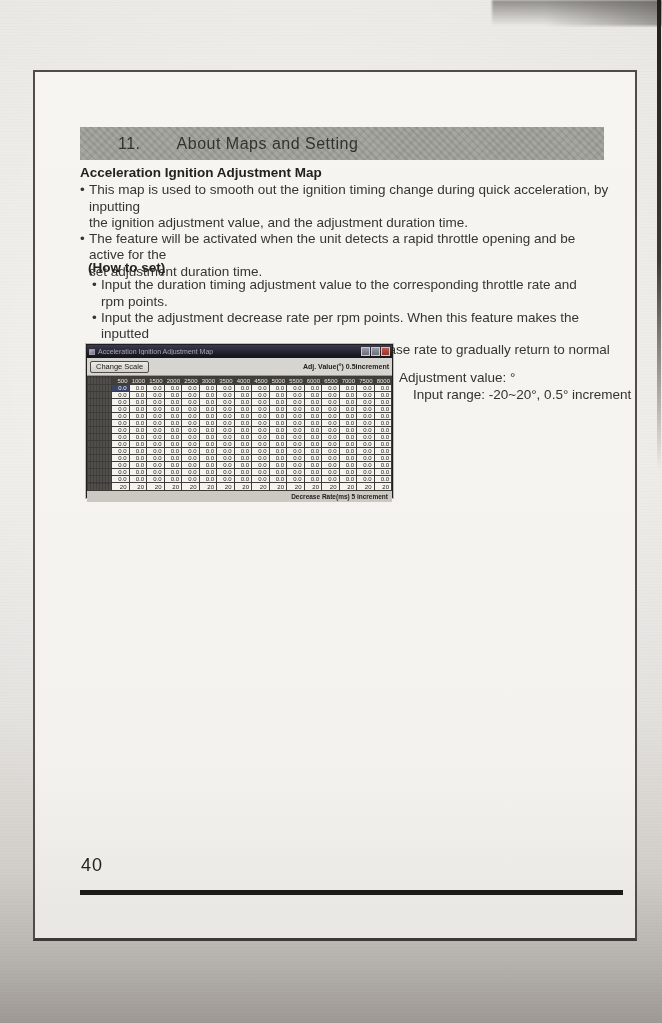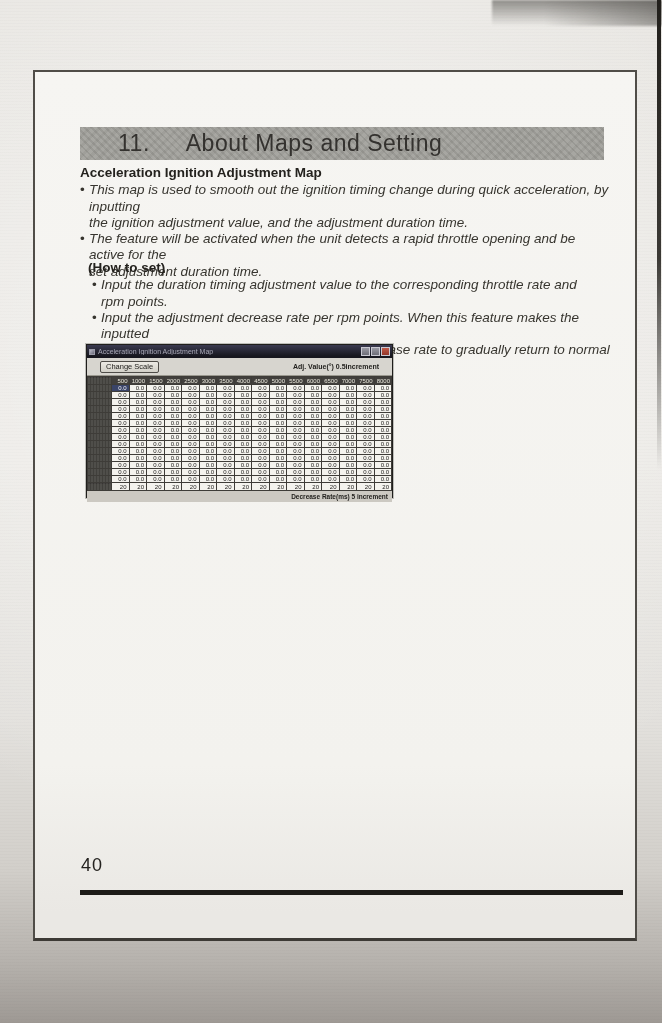--- a/index.html
+++ b/index.html
@@ -22,51 +22,51 @@
     background:linear-gradient(180deg,#f6f5f2 0%,#f3f2ee 80%,#eae8e4 97%);
   }
   
   .section-bar{
     position:absolute;left:45px;top:55px;width:524px;height:33px;
     display:flex;align-items:center;
     background-color:#a3a29e;
     background-image:
       repeating-linear-gradient(45deg, rgba(120,120,114,.28) 0 2px, rgba(168,168,162,.22) 2px 5px),
       repeating-linear-gradient(-45deg, rgba(138,138,132,.25) 0 3px, rgba(182,182,176,.2) 3px 7px);
-    color:#34322f;font-size:23px;letter-spacing:.5px;
+    color:#34322f;font-size:16px;letter-spacing:.5px;
   }
   .sec-num{margin-left:38px;font-weight:500;}
   .sec-title{margin-left:36px;font-weight:500;text-align:right;}
   
   .article{position:absolute;left:45px;top:93px;width:532px;color:#37352f;
     font-size:13.5px;line-height:16.3px;}
   .article-heading{font-weight:bold;color:#24221e;margin-bottom:1px;}
   .bullet{display:flex;}
   .marker{width:9px;flex:none;}
-  .btext{white-space:pre-line;flex:1;font-style:italic;}
+  .btext{white-space:pre-line;flex:1;}
   .howto{position:absolute;left:53px;top:188px;width:522px;color:#37352f;
     font-size:13.5px;line-height:16.3px;}
   .howto-heading{font-weight:bold;color:#24221e;margin-bottom:1px;}
   .howto .bullet{margin-left:4px;}
   
   .app-window{
     position:absolute;left:51px;top:272px;width:307px;height:154px;box-sizing:border-box;
     border:1px solid #1f1e1c;background:#d6d4ce;box-shadow:0 0 0 1px rgba(90,88,84,.35);
     filter:blur(.2px);
   }
   .titlebar{height:13px;display:flex;align-items:center;padding:0 2px;
     background:linear-gradient(180deg,#3a3a50 0%,#17171f 85%);}
   .app-icon{width:6px;height:6px;flex:none;margin-right:3px;
     background:linear-gradient(135deg,#b8b8c6,#6a6a7a);border:1px solid #9a9aa8;box-sizing:border-box;}
   .title-text{color:#a8a8b6;font-size:7px;white-space:nowrap;overflow:hidden;flex:1;}
   .win-btns{display:flex;gap:1px;flex:none;}
   .wbtn{width:9px;height:9px;box-sizing:border-box;border:1px solid #c9c9d2;}
   .wbtn.gray{background:linear-gradient(180deg,#9a9aa4,#6e6e78);}
   .wbtn.close{background:linear-gradient(180deg,#c05a48,#93362a);}
-  .toolbar{height:17px;display:flex;align-items:center;padding:0 13px;
+  .toolbar{height:17px;display:flex;align-items:center;padding:0 3px;
     background:#d7d5cf;border-bottom:1px solid #9a988f;}
   .btn-changescale{font-size:7.5px;color:#1d1c1a;border:1px solid #4e4c48;border-radius:2px;
     background:linear-gradient(180deg,#eceae4,#d2d0c8);padding:1px 5px 1px 5px;line-height:8px;}
   .adj-note{margin-left:auto;font-size:7px;color:#23221f;font-weight:bold;}
   table.map-table{border-collapse:collapse;width:100%;table-layout:fixed;}
   .map-table th,.map-table td{border:1px solid #3e3c38;padding:0;box-sizing:border-box;overflow:hidden;}
   .map-table .corner,.map-table .rowhead{
     width:24px;background-color:#4c4a46;
     background-image:
       repeating-linear-gradient(90deg, rgba(222,220,212,.18) 0 1px, rgba(0,0,0,0) 1px 3px),
@@ -450,17 +450,21 @@
               <td class="cell">20</td>
               <td class="cell">20</td>
             </tr>
           </tbody>
         </table>
       <div class="win-footer">
         <span>Decrease Rate(ms) 5 increment</span>
       </div>
     </div>
 
+    <div class="annotation">
+      <div>Adjustment value: °</div>
+      <div class="ann2">Input range: -20~20°, 0.5° increment</div>
+    </div>
 
     <div class="page-number">40</div>
     <div class="footer-rule"></div>
   </div>
 </div>
 
 </body></html>

